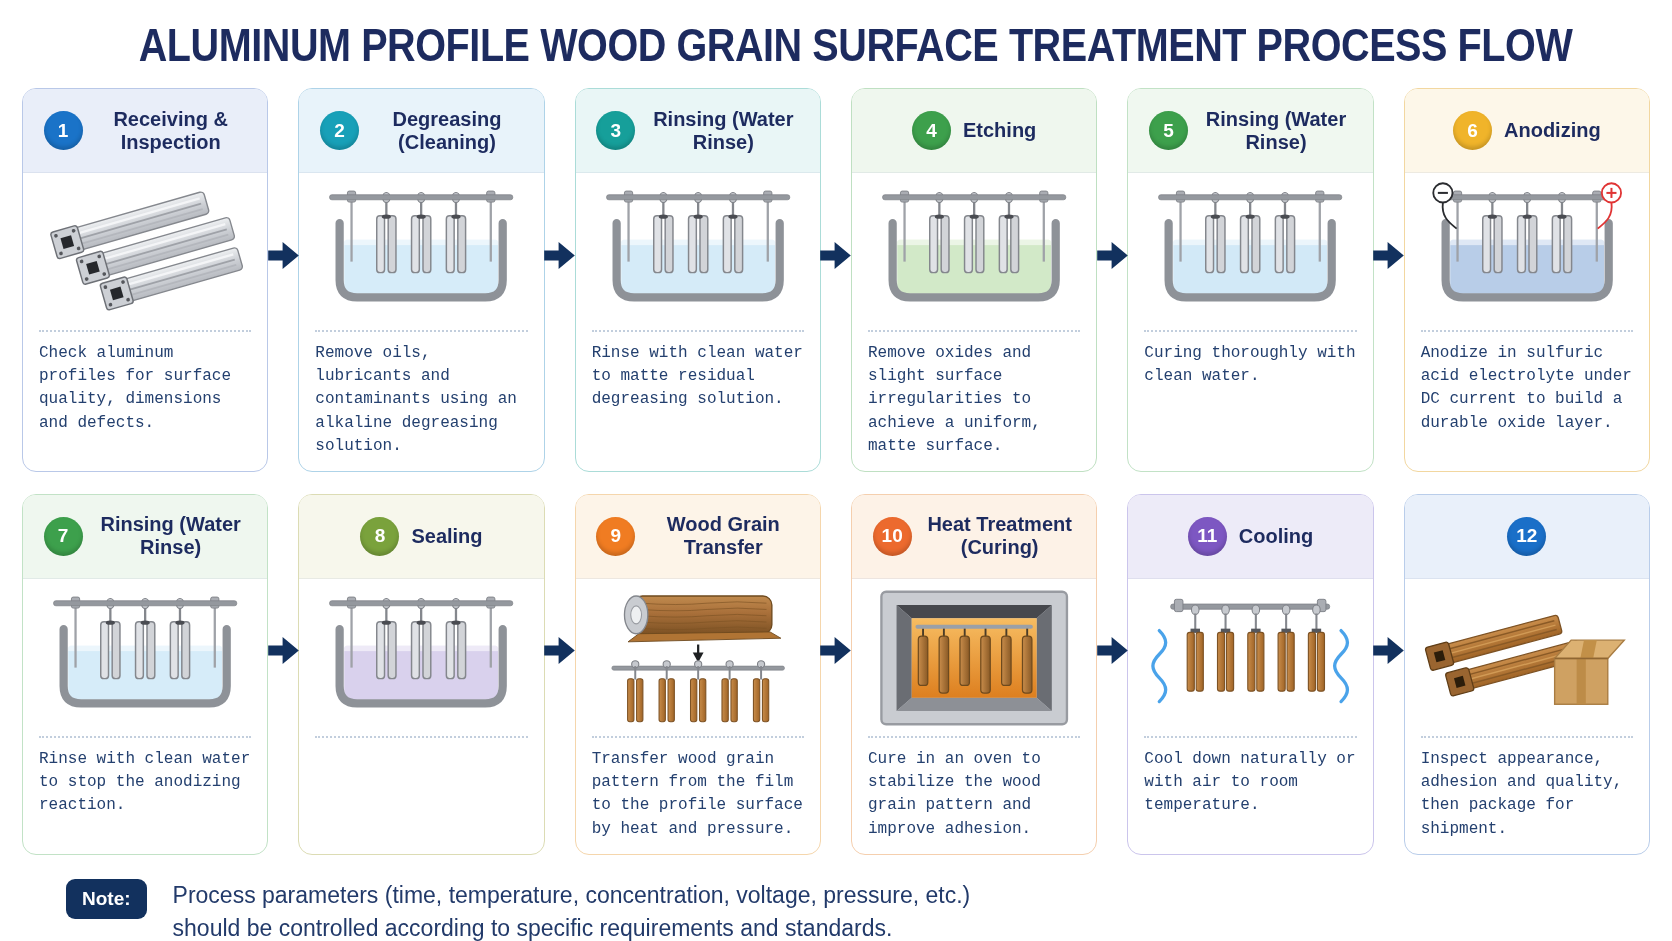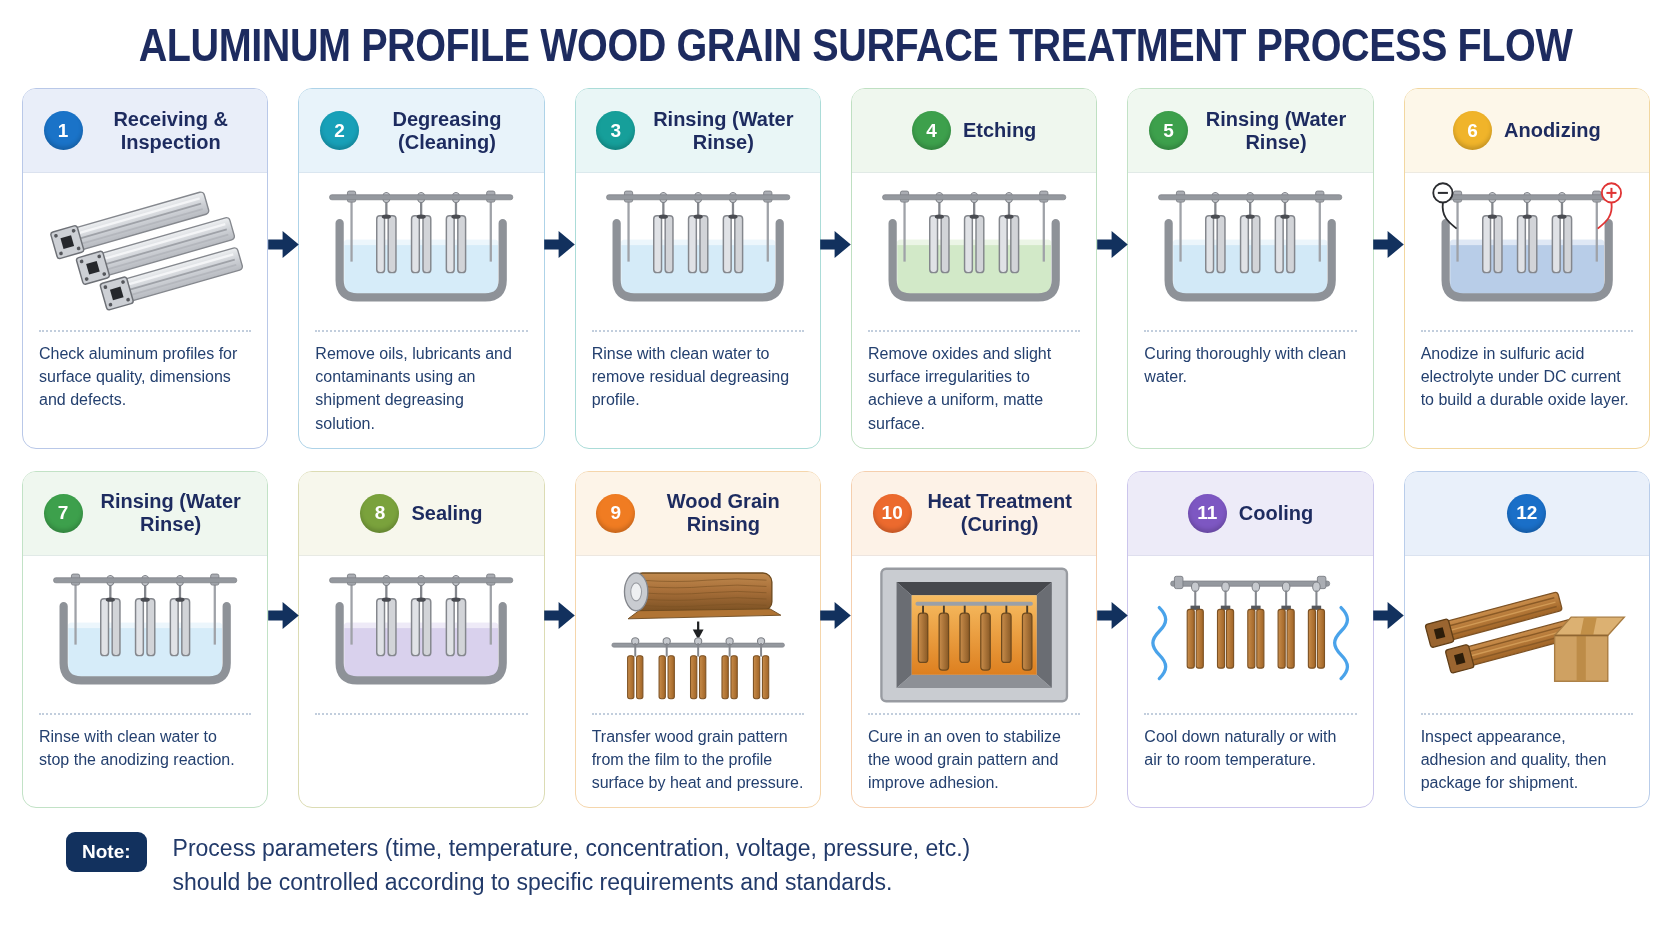--- a/index.html
+++ b/index.html
@@ -20,21 +20,21 @@
     border-bottom:1px solid rgba(120,140,170,0.12);}
   .step-number{width:39px;height:39px;border-radius:50%;background:var(--cc,#1a73c8);
     color:#fff;font-weight:700;font-size:19px;display:flex;align-items:center;
     justify-content:center;flex:0 0 auto;box-shadow:inset 0 -3px 4px rgba(0,0,0,.18);}
   .step-title{font-size:20px;font-weight:700;color:#1d2b5f;line-height:1.15;
     text-align:center;max-width:152px;}
   .card-illustration{height:152px;display:flex;align-items:center;justify-content:center;
     padding:8px 10px 2px;}
   .card-illustration svg{width:100%;height:100%;}
   .card-divider{border-top:2px dotted #c2cedd;margin:5px 16px 0;}
-  .card-desc{padding:10px 16px 13px;font-size:16px;line-height:1.45;color:#24406f;}
+  .card-desc{padding:10px 16px 13px;font-size:16px;line-height:1.45;color:#24406f;font-family:Liberation Mono, monospace;}
   .flow-arrow{align-self:center;position:relative;top:-24px;width:31px;height:27px;
     justify-self:center;}
   .flow-arrow svg{width:100%;height:100%;display:block;}
   .note{display:flex;align-items:flex-start;gap:26px;margin:24px 0 0 44px;}
   .note-badge{color:#fff;font-weight:700;font-size:19px;padding:9px 16px;
     border-radius:9px;flex:0 0 auto;}
   .note-text{font-size:23px;color:#223a6a;max-width:850px;line-height:1.45;}
 </style>
 </head>
 <body>
@@ -135,21 +135,21 @@
     <ellipse cx="148" cy="18" rx="4" ry="5.5" fill="#c6c9ce" stroke="#7e8187" stroke-width="1.2"></ellipse>
     <rect x="137.5" y="38" width="8.5" height="62" rx="3.5" fill="#e0e2e6" stroke="#84878d" stroke-width="1.6"></rect>
     <rect x="150" y="38" width="8.5" height="62" rx="3.5" fill="#d2d4d8" stroke="#84878d" stroke-width="1.6"></rect>
     <ellipse cx="148" cy="39" rx="5" ry="2.3" fill="#4a4c52"></ellipse>
     <rect x="10" y="15" width="200" height="5.5" rx="2.5" fill="#94989e" stroke="#7e8187" stroke-width="0.8"></rect>
     <path d="M21,46 L21,108 Q21,127 40,127 L180,127 Q199,127 199,108 L199,46" fill="none" stroke="#8e9298" stroke-width="9" stroke-linecap="round"></path>
 
   </svg>
           </div>
     <div class="card-divider"></div>
-    <p class="card-desc">Remove oils, lubricants and contaminants using an shipment degreasing solution.</p>
+    <p class="card-desc">Remove oils, lubricants and contaminants using an alkaline degreasing solution.</p>
   </div>
 
   <div class="flow-arrow">
     <svg viewBox="0 0 34 30">
       <path class="arrow-shape" d="M0,9.5 H16 V0 L34,15 L16,30 V20.5 H0 Z" fill="#12315e"></path>
     </svg>
   </div>
 
   <div class="card" style="--bc: #abdcd8; --hb: #e9f6f6; --cc: #169f9a;">
     <div class="card-header">
@@ -179,21 +179,21 @@
     <ellipse cx="148" cy="18" rx="4" ry="5.5" fill="#c6c9ce" stroke="#7e8187" stroke-width="1.2"></ellipse>
     <rect x="137.5" y="38" width="8.5" height="62" rx="3.5" fill="#e0e2e6" stroke="#84878d" stroke-width="1.6"></rect>
     <rect x="150" y="38" width="8.5" height="62" rx="3.5" fill="#d2d4d8" stroke="#84878d" stroke-width="1.6"></rect>
     <ellipse cx="148" cy="39" rx="5" ry="2.3" fill="#4a4c52"></ellipse>
     <rect x="10" y="15" width="200" height="5.5" rx="2.5" fill="#94989e" stroke="#7e8187" stroke-width="0.8"></rect>
     <path d="M21,46 L21,108 Q21,127 40,127 L180,127 Q199,127 199,108 L199,46" fill="none" stroke="#8e9298" stroke-width="9" stroke-linecap="round"></path>
 
   </svg>
           </div>
     <div class="card-divider"></div>
-    <p class="card-desc">Rinse with clean water to remove residual degreasing profile.</p>
+    <p class="card-desc">Rinse with clean water to matte residual degreasing solution.</p>
   </div>
 
   <div class="flow-arrow">
     <svg viewBox="0 0 34 30">
       <path class="arrow-shape" d="M0,9.5 H16 V0 L34,15 L16,30 V20.5 H0 Z" fill="#12315e"></path>
     </svg>
   </div>
 
   <div class="card" style="--bc: #bfe0c2; --hb: #eff7ee; --cc: #3da04c;">
     <div class="card-header">
@@ -412,21 +412,21 @@
 
   <div class="flow-arrow">
     <svg viewBox="0 0 34 30">
       <path class="arrow-shape" d="M0,9.5 H16 V0 L34,15 L16,30 V20.5 H0 Z" fill="#12315e"></path>
     </svg>
   </div>
 
   <div class="card" style="--bc: #f5d6ac; --hb: #fdf4e8; --cc: #f07c22;">
     <div class="card-header">
       <span class="step-number">9</span>
-      <span class="step-title">Wood Grain Rinsing</span>
+      <span class="step-title">Wood Grain Transfer</span>
     </div>
     <div class="card-illustration">
             <svg viewBox="0 0 220 158">
     <defs>
       <linearGradient id="wr8" x1="0" y1="0" x2="0" y2="1">
         <stop offset="0" stop-color="#c08a4e"></stop>
                   <stop offset="0.45" stop-color="#a9703a"></stop>
                   <stop offset="1" stop-color="#7d5224"></stop>
       </linearGradient>
       <linearGradient id="wt8" x1="0" y1="0" x2="1" y2="0">

